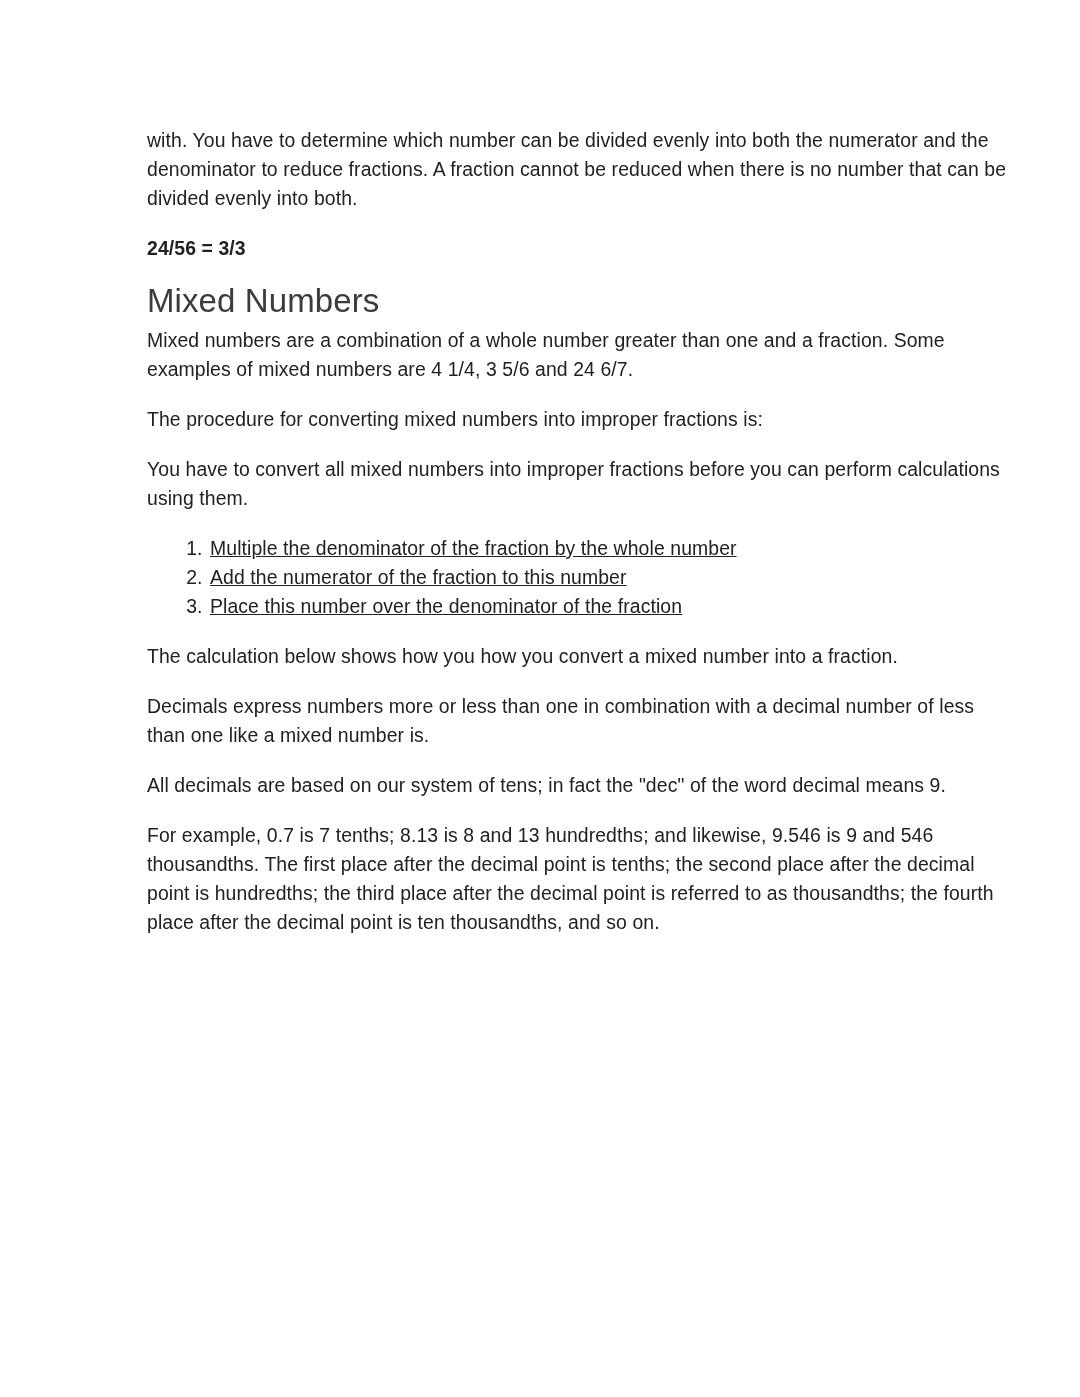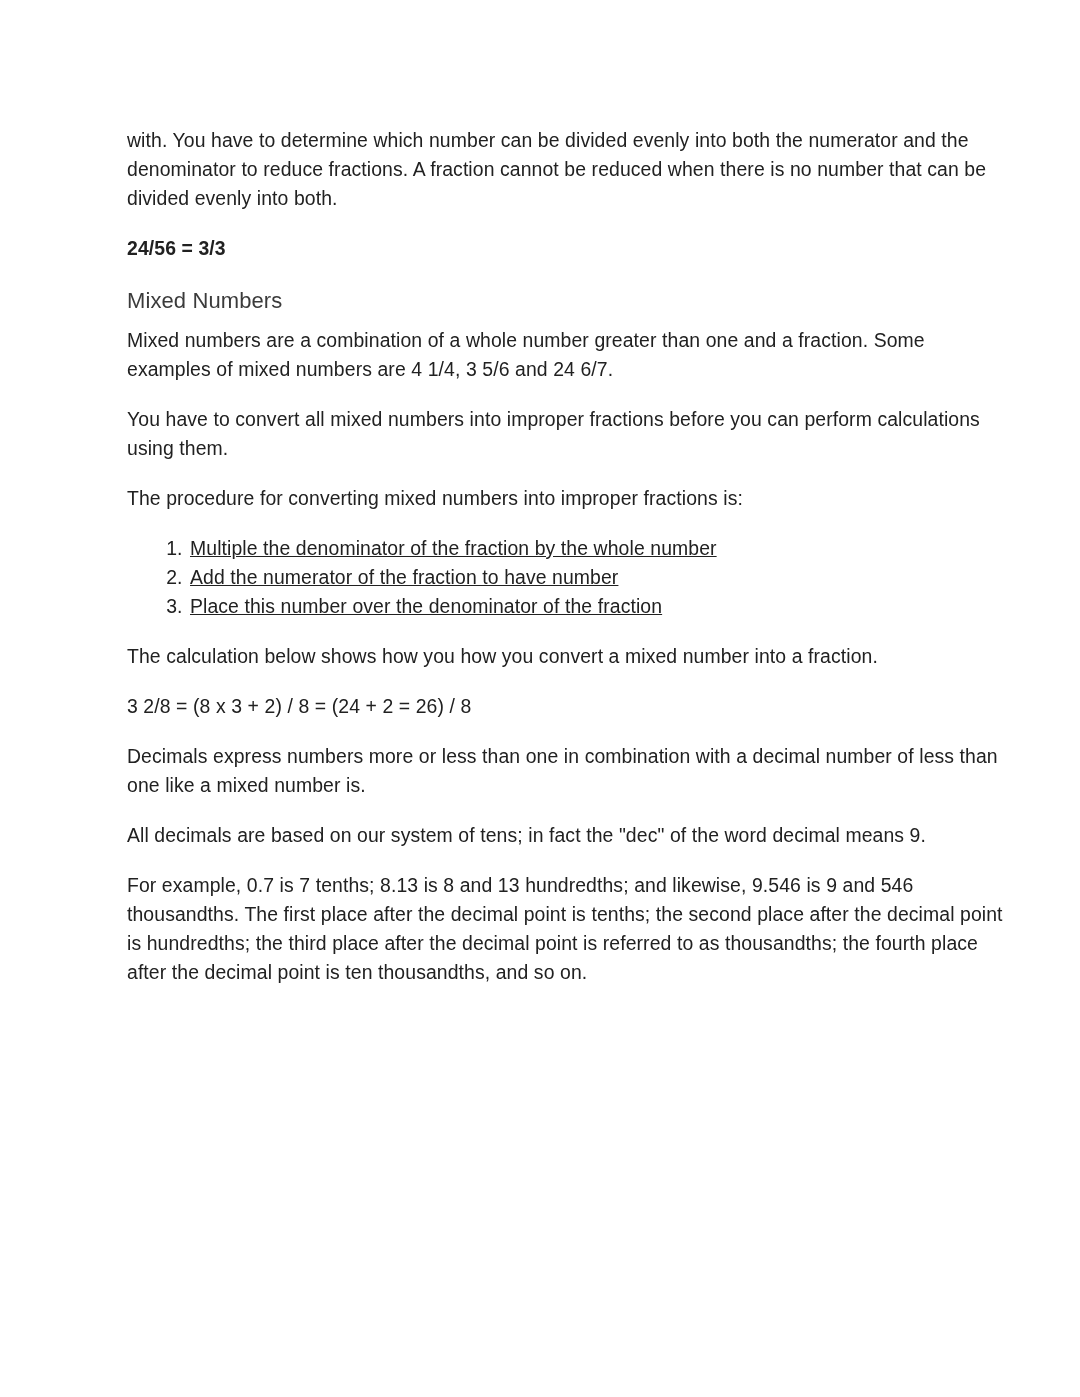--- a/index.html
+++ b/index.html
@@ -15,30 +15,31 @@
     overflow: hidden;
     font-family: "Liberation Sans", sans-serif;
   }
   .content {
     box-sizing: border-box;
     padding: 126px 69px 0 127px;
     color: #212121;
     font-size: 19.4px;
     line-height: 29px;
     letter-spacing: 0.1px;
+    margin-left: 20px;
   }
   .content p {
     margin: 0 0 21px 0;
   }
   .content p.equation-bold {
     font-weight: 700;
   }
   .content h3 {
     margin: 12px 0 9px 0;
-    font-size: 22px;
+    font-size: 33px;
     line-height: 33px;
     font-weight: 400;
     color: #3b3b3b;
     letter-spacing: 0.1px;
   }
   .content ol {
     margin: 0 0 21px 0;
     padding: 0 0 0 61px;
     text-decoration: underline;
   }
@@ -56,33 +57,32 @@
 
     <p>with. You have to determine which number can be divided evenly into both the numerator and the denominator to reduce fractions. A fraction cannot be reduced when there is no number that can be divided evenly into both.</p>
 
 
     <p class="equation-bold">24/56 = 3/3</p>
 
     <h3>Mixed Numbers</h3>
 
     <p>Mixed numbers are a combination of a whole number greater than one and a fraction. Some examples of mixed numbers are 4 1/4, 3 5/6 and 24 6/7.</p>
 
+    <p>The procedure for converting mixed numbers into improper fractions is:</p>
+
     <p>You have to convert all mixed numbers into improper fractions before you can perform calculations using them.</p>
-
-    <p>The procedure for converting mixed numbers into improper fractions is:</p>
 
     <ol>
       <li>Multiple the denominator of the fraction by the whole number</li>
-      <li>Add the numerator of the fraction to have number</li>
+      <li>Add the numerator of the fraction to this number</li>
       <li>Place this number over the denominator of the fraction</li>
     </ol>
 
     <p>The calculation below shows how you how you convert a mixed number into a fraction.</p>
 
-    <p>3 2/8 = (8 x 3 + 2) / 8 = (24 + 2 = 26) / 8</p>
 
 
     <p>Decimals express numbers more or less than one in combination with a decimal number of less than one like a mixed number is.</p>
 
     <p>All decimals are based on our system of tens; in fact the "dec" of the word decimal means 9.</p>
 
     <p>For example, 0.7 is 7 tenths; 8.13 is 8 and 13 hundredths; and likewise, 9.546 is 9 and 546 thousandths. The first place after the decimal point is tenths; the second place after the decimal point is hundredths; the third place after the decimal point is referred to as thousandths; the fourth place after the decimal point is ten thousandths, and so on.</p>
 
   </div>
 </div>

